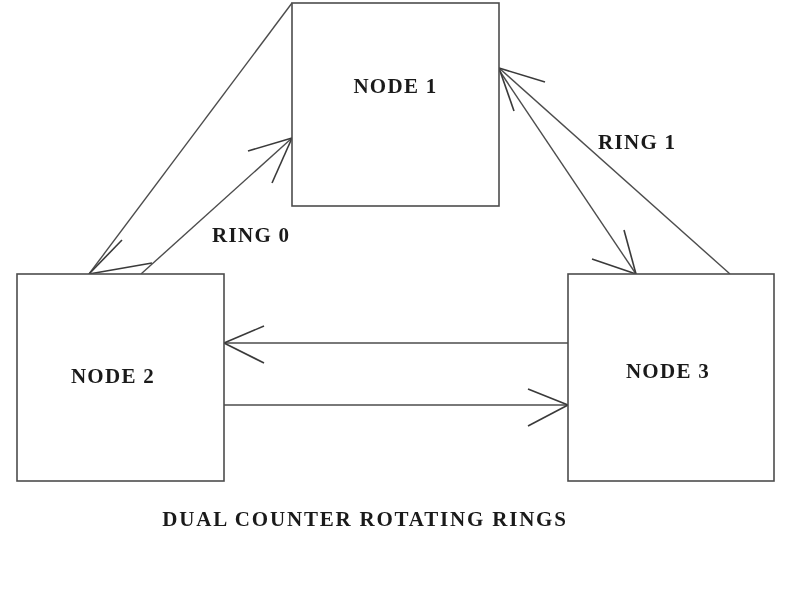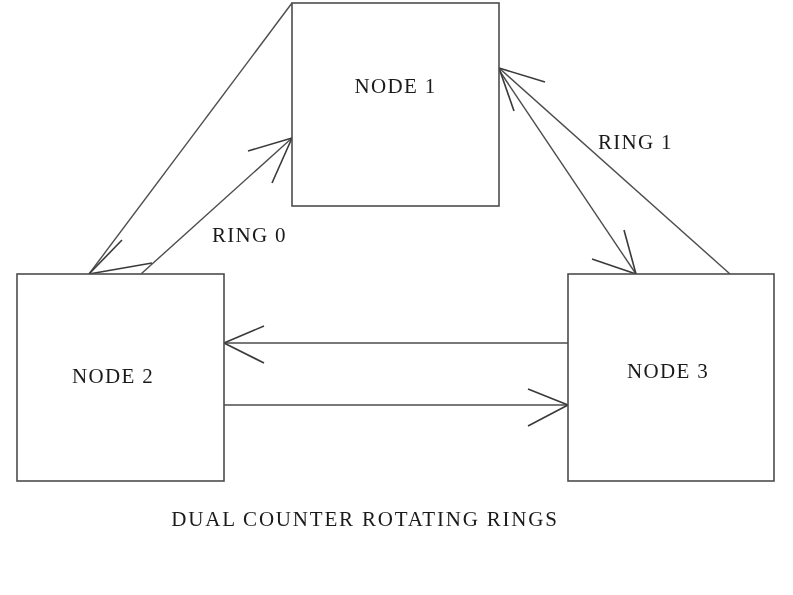--- a/index.html
+++ b/index.html
@@ -8,20 +8,21 @@
     padding: 0;
     background: #ffffff;
   }
   #canvas {
     position: relative;
     width: 793px;
     height: 595px;
     background: #ffffff;
     overflow: hidden;
     font-family: "Liberation Serif", "DejaVu Serif", serif;
+    font-weight: bold;
   }
   #diagram-svg {
     position: absolute;
     left: 0;
     top: 0;
     width: 793px;
     height: 595px;
   }
   .node-box {
     fill: #ffffff;

